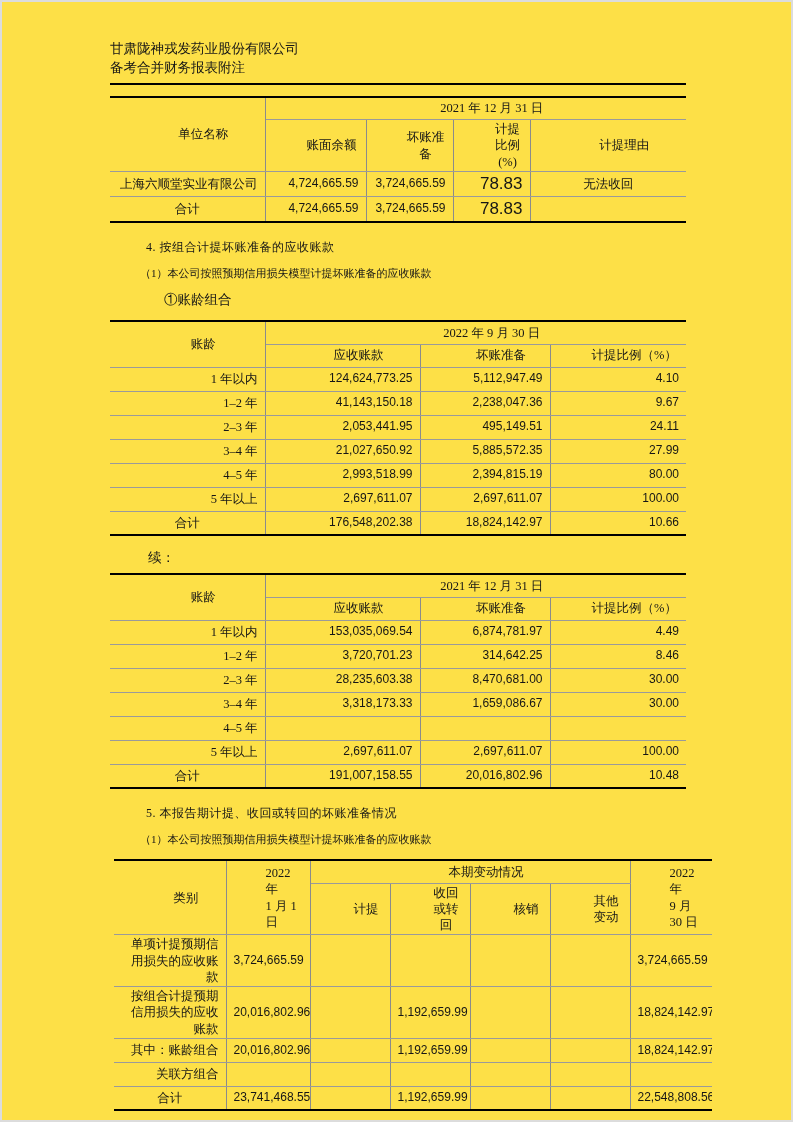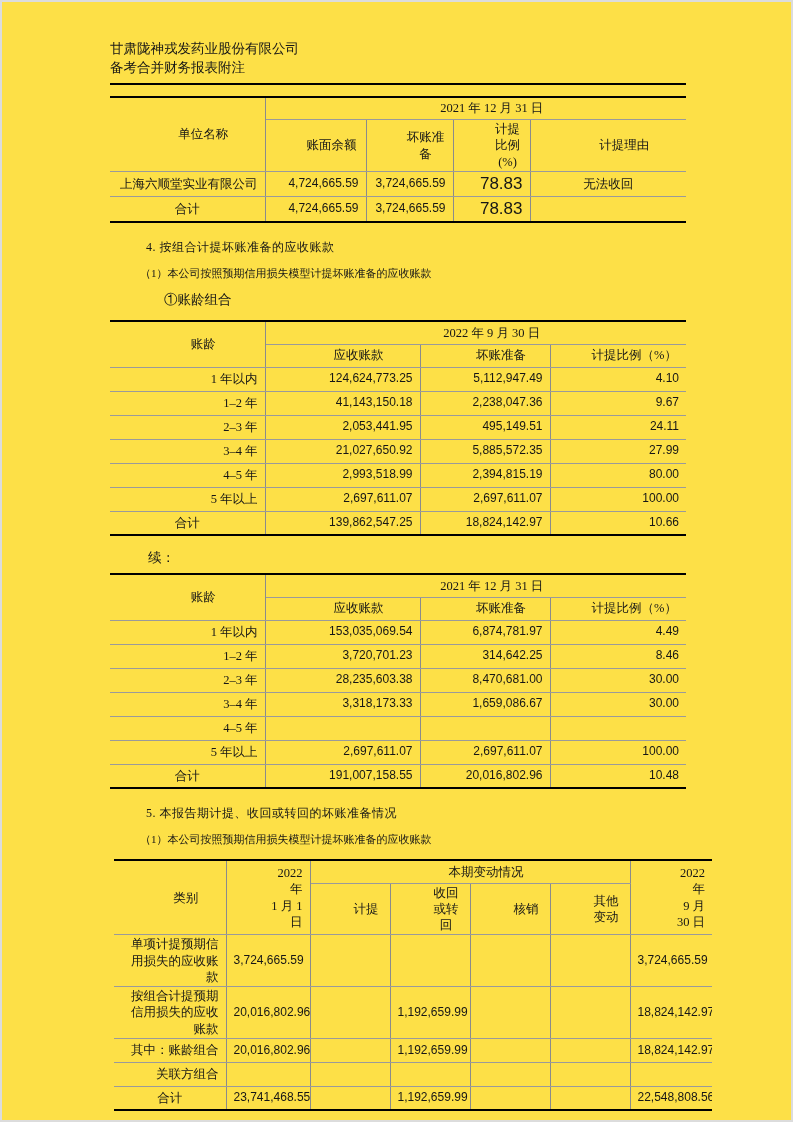--- a/index.html
+++ b/index.html
@@ -51,21 +51,21 @@
   .num {
     text-align:right;
     font-family:"Liberation Sans","DejaVu Sans",sans-serif;
     font-size:12px;
   }
   .numc {
     text-align:right;
     font-family:"Liberation Sans","DejaVu Sans",sans-serif;
     font-size:17px;
   }
-  .twoLine span { display:block; text-align:right; }
+  .twoLine span { display:block; text-align:left; }
   .doc-footer {
     margin-top:13px;
     width:576px;
     text-align:left;
     font-size:13px;
     font-weight:bold;
   }
 </style>
 </head>
 <body>
@@ -167,21 +167,21 @@
         <td class="num">80.00</td>
       </tr>
       <tr>
         <td class="lft">5 年以上</td>
         <td class="num">2,697,611.07</td>
         <td class="num">2,697,611.07</td>
         <td class="num">100.00</td>
       </tr>
       <tr>
         <td class="ctr">合计</td>
-        <td class="num">139,862,547.25</td>
+        <td class="num">176,548,202.38</td>
         <td class="num">18,824,142.97</td>
         <td class="num">10.66</td>
       </tr>
     </tbody>
       </table>
 
     <div class="cont-label">续：</div>
 
     <table class="tbl t-main" style="margin-top:6px">
       <colgroup>

